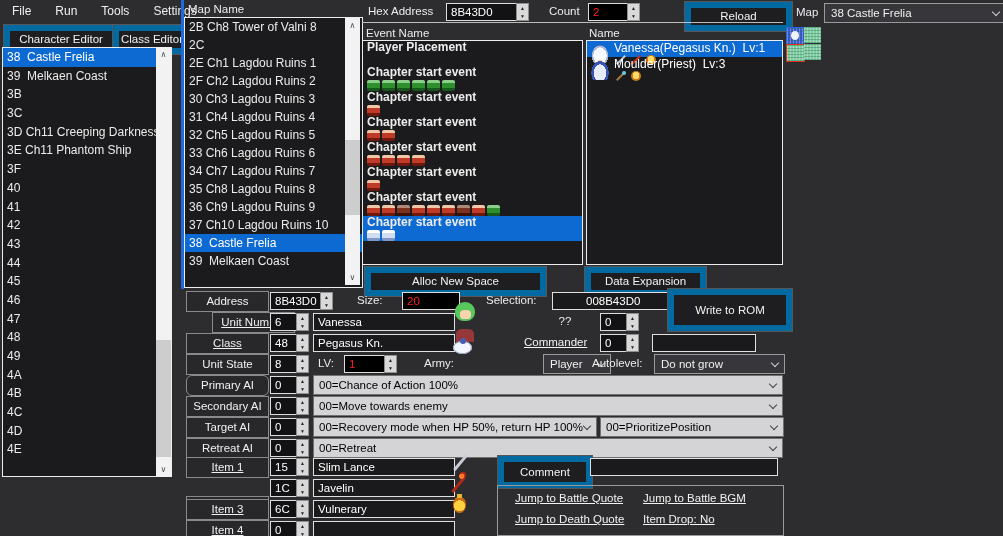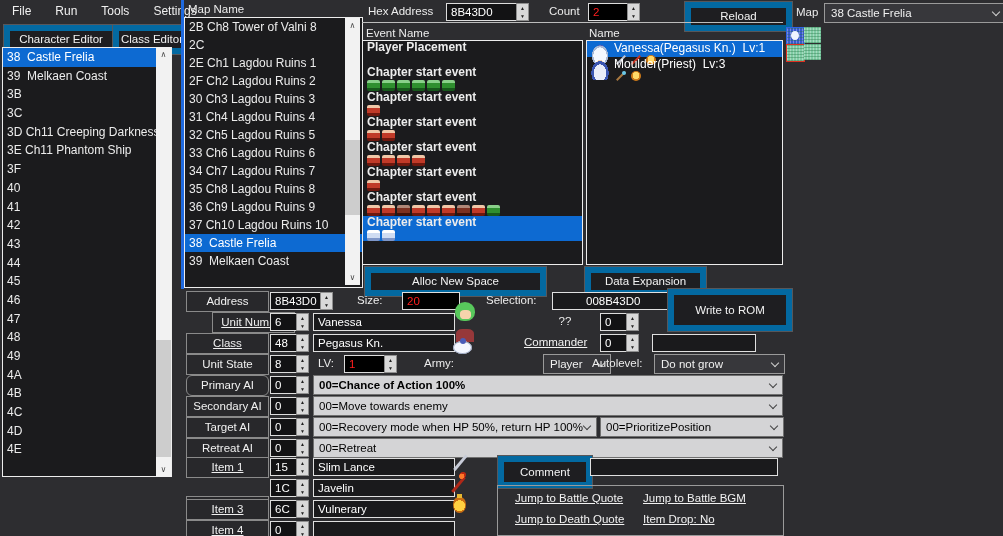--- a/index.html
+++ b/index.html
@@ -351,21 +351,21 @@
     <span>Do not grow</span>
     <i class="chev"></i>
   </div>
 
   <div class="cell" style="left:186px;top:375px;border-radius:6px;">Primary AI</div>
   <div class="numbox" style="left:270px;top:376px;width:24px;">0</div>
   <span class="spin" style="left:296px;top:376px;">
       <b>▲</b>
       <b>▼</b>
     </span>
-  <div class="ddl" style="left:313px;top:375px;width:447px;font-weight:bold;">
+  <div class="ddl" style="left:313px;top:375px;width:447px;">
     <span>00=Chance of Action 100%</span>
     <i class="chev"></i>
   </div>
 
   <div class="cell" style="left:186px;top:396px;">Secondary AI</div>
   <div class="numbox" style="left:270px;top:397px;width:24px;">0</div>
   <span class="spin" style="left:296px;top:397px;">
       <b>▲</b>
       <b>▼</b>
     </span>

